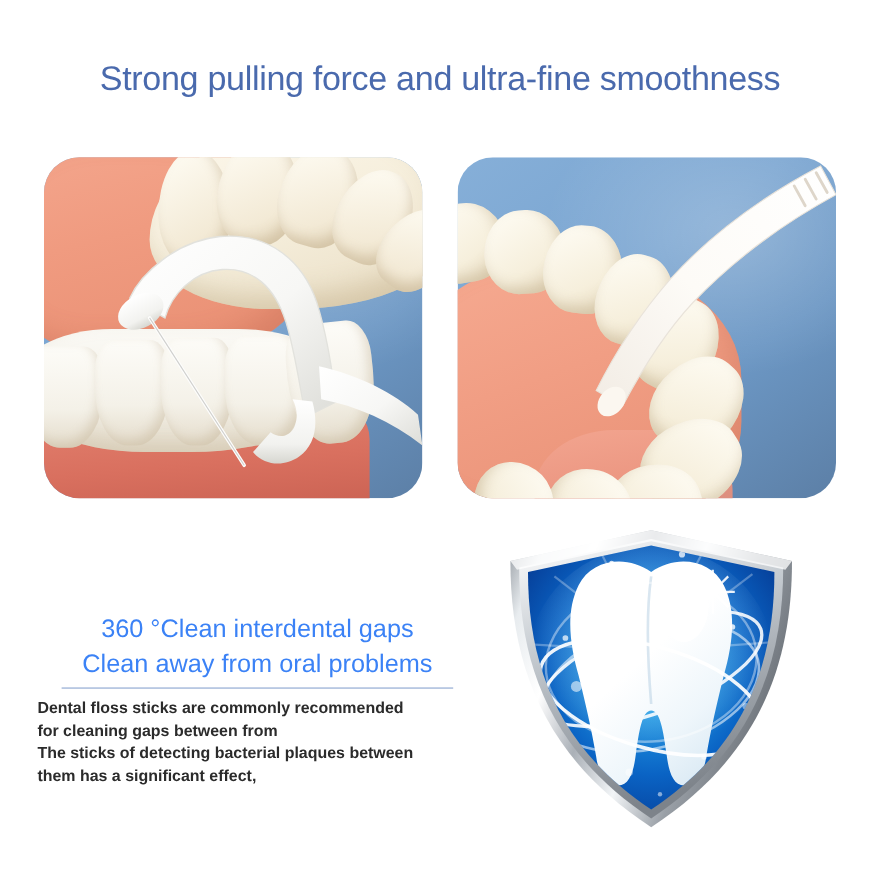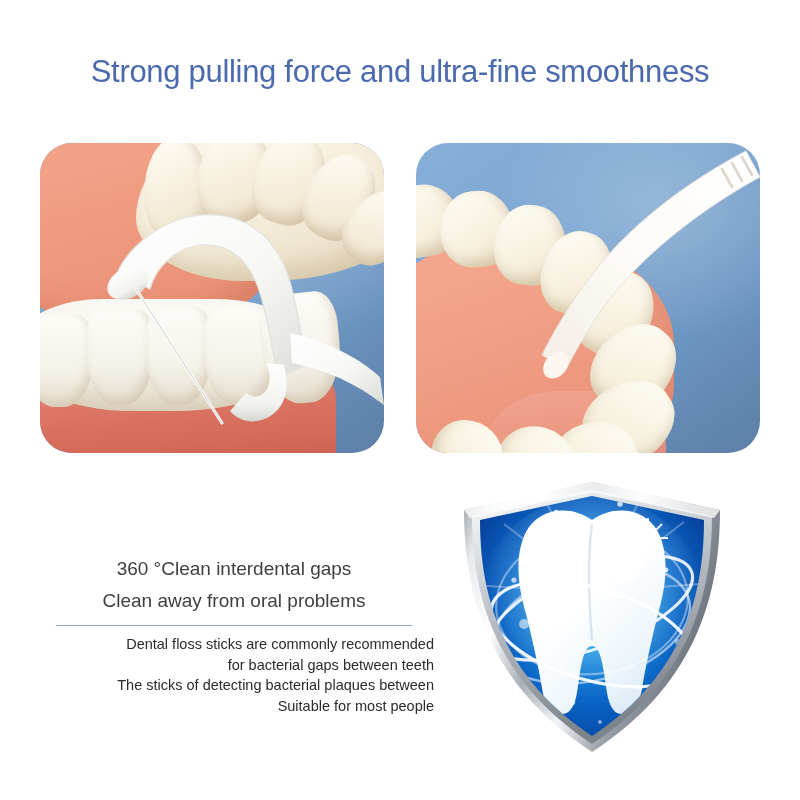--- a/index.html
+++ b/index.html
@@ -165,22 +165,22 @@
     width: 344px; height: 310px;
     pointer-events: none;
   }
 
   
   .subhead {
     position: absolute;
     left: 44px;
     width: 380px;
     text-align: center;
-    color: #404040;
-    font-size: 19px;
+    color: #3b82f6;
+    font-size: 23px;
     font-weight: 400;
     white-space: nowrap;
   }
   .subhead-1 { top: 558px; }
   .subhead-2 { top: 590px; }
 
   .divider {
     position: absolute;
     left: 56px;
     top: 625px;
@@ -188,25 +188,25 @@
     height: 1px;
     background: #8aa4cf;
   }
 
   
   .bodycopy {
     position: absolute;
     left: 34px;
     top: 634px;
     width: 400px;
-    text-align: right;
+    text-align: left;
     color: #2b2b2b;
     font-size: 14.5px;
     line-height: 20.5px;
-    font-weight: 400;
+    font-weight: 700;
   }
   .bodycopy div { white-space: nowrap; }
 
   
   .shield {
     position: absolute;
     left: 452px;
     top: 474px;
     width: 280px;
     height: 286px;
@@ -306,23 +306,23 @@
       <ellipse cx="140" cy="222" rx="15" ry="11" transform="rotate(-50 140 222)" fill="#fbf7f0"></ellipse>
     </svg>
   </div>
 
   <div class="subhead subhead-1">360 °Clean interdental gaps</div>
   <div class="subhead subhead-2">Clean away from oral problems</div>
   <div class="divider"></div>
 
   <div class="bodycopy">
     <div>Dental floss sticks are commonly recommended</div>
-    <div>for bacterial gaps between teeth</div>
+    <div>for cleaning gaps between from</div>
     <div>The sticks of detecting bacterial plaques between</div>
-    <div>Suitable for most people</div>
+    <div>them has a significant effect,</div>
   </div>
 
   <svg class="shield" viewBox="0 0 280 286">
     <defs>
       <linearGradient id="chrome" x1="0" y1="0" x2="1" y2="0.4">
         <stop offset="0%" stop-color="#8e949b"></stop>
         <stop offset="12%" stop-color="#e8ecef"></stop>
         <stop offset="28%" stop-color="#ffffff"></stop>
         <stop offset="45%" stop-color="#aab0b7"></stop>
         <stop offset="62%" stop-color="#f2f5f7"></stop>

